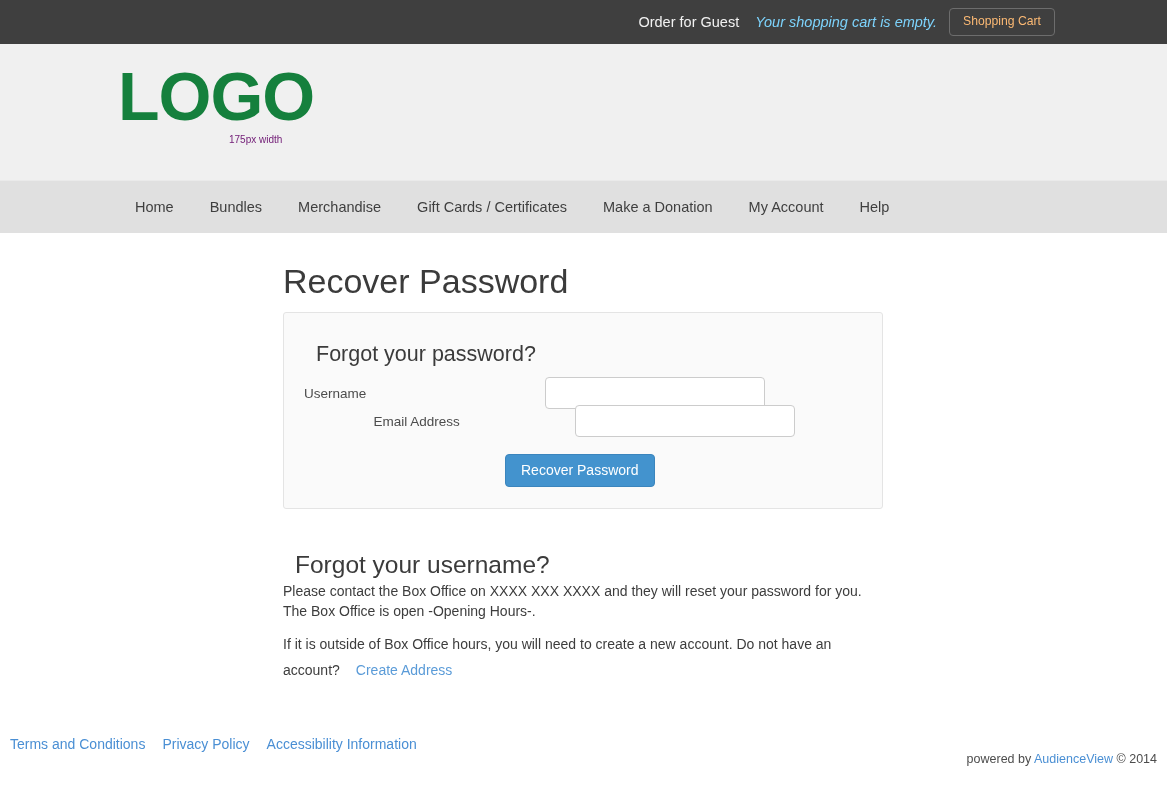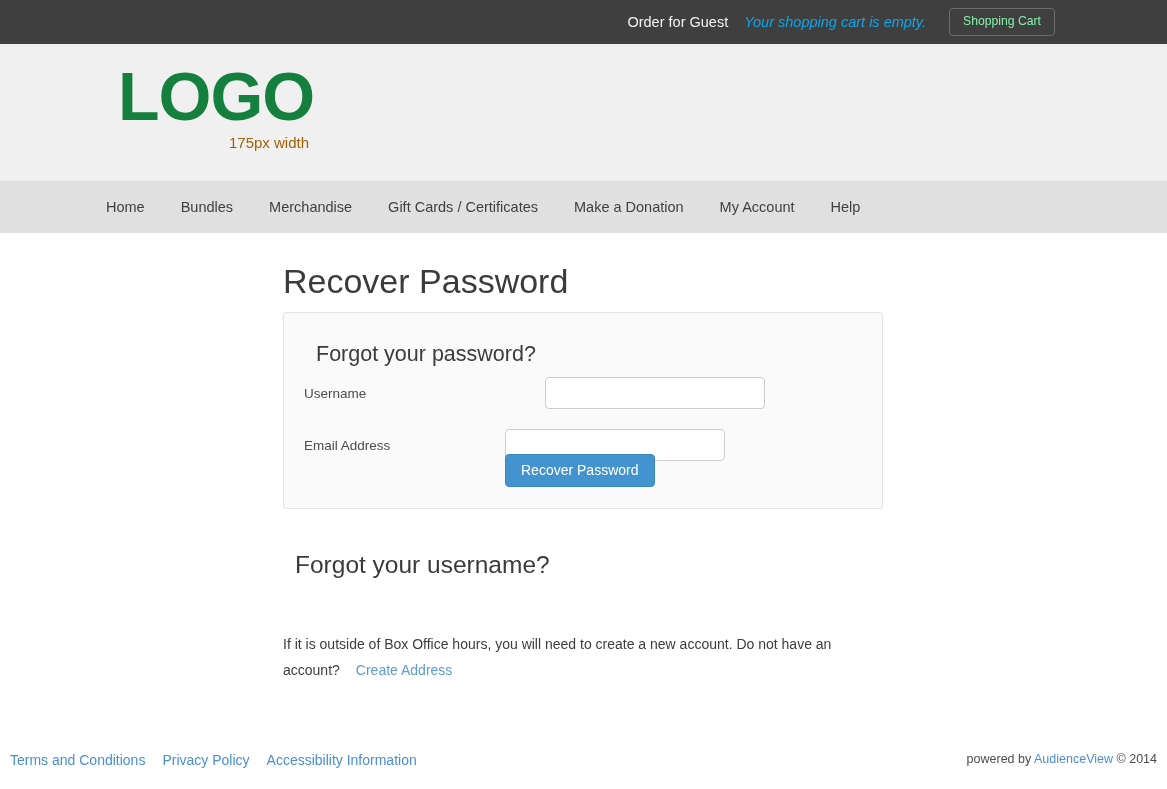--- a/index.html
+++ b/index.html
@@ -25,31 +25,31 @@
     justify-content: flex-end;
     padding-right: 112px;
   }
   .topbar-order {
     color: #f2f2f2;
     font-size: 14.5px;
     margin-right: 16px;
     white-space: nowrap;
   }
   .topbar-cartmsg {
-    color: #0ea5e9;
+    color: #7dd3fc;
     font-size: 14.5px;
     font-style: italic;
-    margin-right: 23px;
+    margin-right: 12px;
     white-space: nowrap;
   }
   .cart-button {
     background: transparent;
     border: 1px solid #6d6d6d;
     border-radius: 4px;
-    color: #86efac;
+    color: #fdba74;
     font-size: 12.2px;
     font-family: "Liberation Sans", sans-serif;
     padding: 6px 13px 7px 13px;
     cursor: pointer;
     white-space: nowrap;
     line-height: 1.1;
   }
 
   
   .logoband {
@@ -65,32 +65,32 @@
     font-size: 68px;
     font-weight: bold;
     color: #15803d;
     letter-spacing: -1px;
     line-height: 1;
   }
   .logo-caption {
     position: absolute;
     left: 229px;
     top: 90px;
-    font-size: 15px;
-    color: #a16207;
+    font-size: 10px;
+    color: #701a75;
   }
 
   
   .navbar {
     height: 53px;
     background: #e0e0e0;
     border-top: 1px solid #eaeaea;
     display: flex;
     align-items: center;
-    padding-left: 88px;
+    padding-left: 117px;
   }
   .nav-item {
     font-size: 14.5px;
     color: #3f3f3f;
     text-decoration: none;
     padding: 0 18px;
     cursor: pointer;
     white-space: nowrap;
   }
 
@@ -132,21 +132,21 @@
     line-height: 1.2;
   }
   .form-row {
     position: absolute;
     left: 20px;
     width: 560px;
     display: flex;
     align-items: center;
   }
   .form-row.r1 { top: 64px; gap: 40px; }
-  .form-row.r2 { top: 116px; }
+  .form-row.r2 { top: 92px; justify-content: center; }
   .field-label {
     width: 201px;
     font-size: 13.5px;
     color: #4c4c4c;
   }
   .field-input {
     width: 220px;
     height: 32px;
     border: 1px solid #cccccc;
     border-radius: 4px;
@@ -205,21 +205,21 @@
 
   
   .footer {
     position: relative;
     height: 53px;
     background: #ffffff;
   }
   .footer-left {
     position: absolute;
     left: 10px;
-    top: 16px;
+    top: 0;
     display: flex;
     align-items: flex-start;
   }
   .footer-link {
     color: #4a8fd4;
     font-size: 14px;
     text-decoration: none;
     margin-right: 17px;
     cursor: pointer;
     white-space: nowrap;
@@ -279,20 +279,21 @@
       <input class="field-input" type="text" value="" style="">
     </div>
 
     <div class="submit-wrap">
       <button class="btn-primary">Recover Password</button>
     </div>
   </section>
 
   <h2 class="sec-heading">Forgot your username?</h2>
 
+  <p class="para p1">Please contact the Box Office on XXXX XXX XXXX and they will reset your password for you. The Box Office is open -Opening Hours-.</p>
 
   <p class="para p2"><span>If it is outside of Box Office hours, you will need to create a new account. Do not have an account?</span><a class="inline-link" href="#">Create Address</a></p>
 
 </main>
 
 <footer class="footer">
   <div class="footer-left">
     <a class="footer-link" href="#">Terms and Conditions</a>
     <a class="footer-link" href="#">Privacy Policy</a>
     <a class="footer-link" href="#">Accessibility Information</a>

